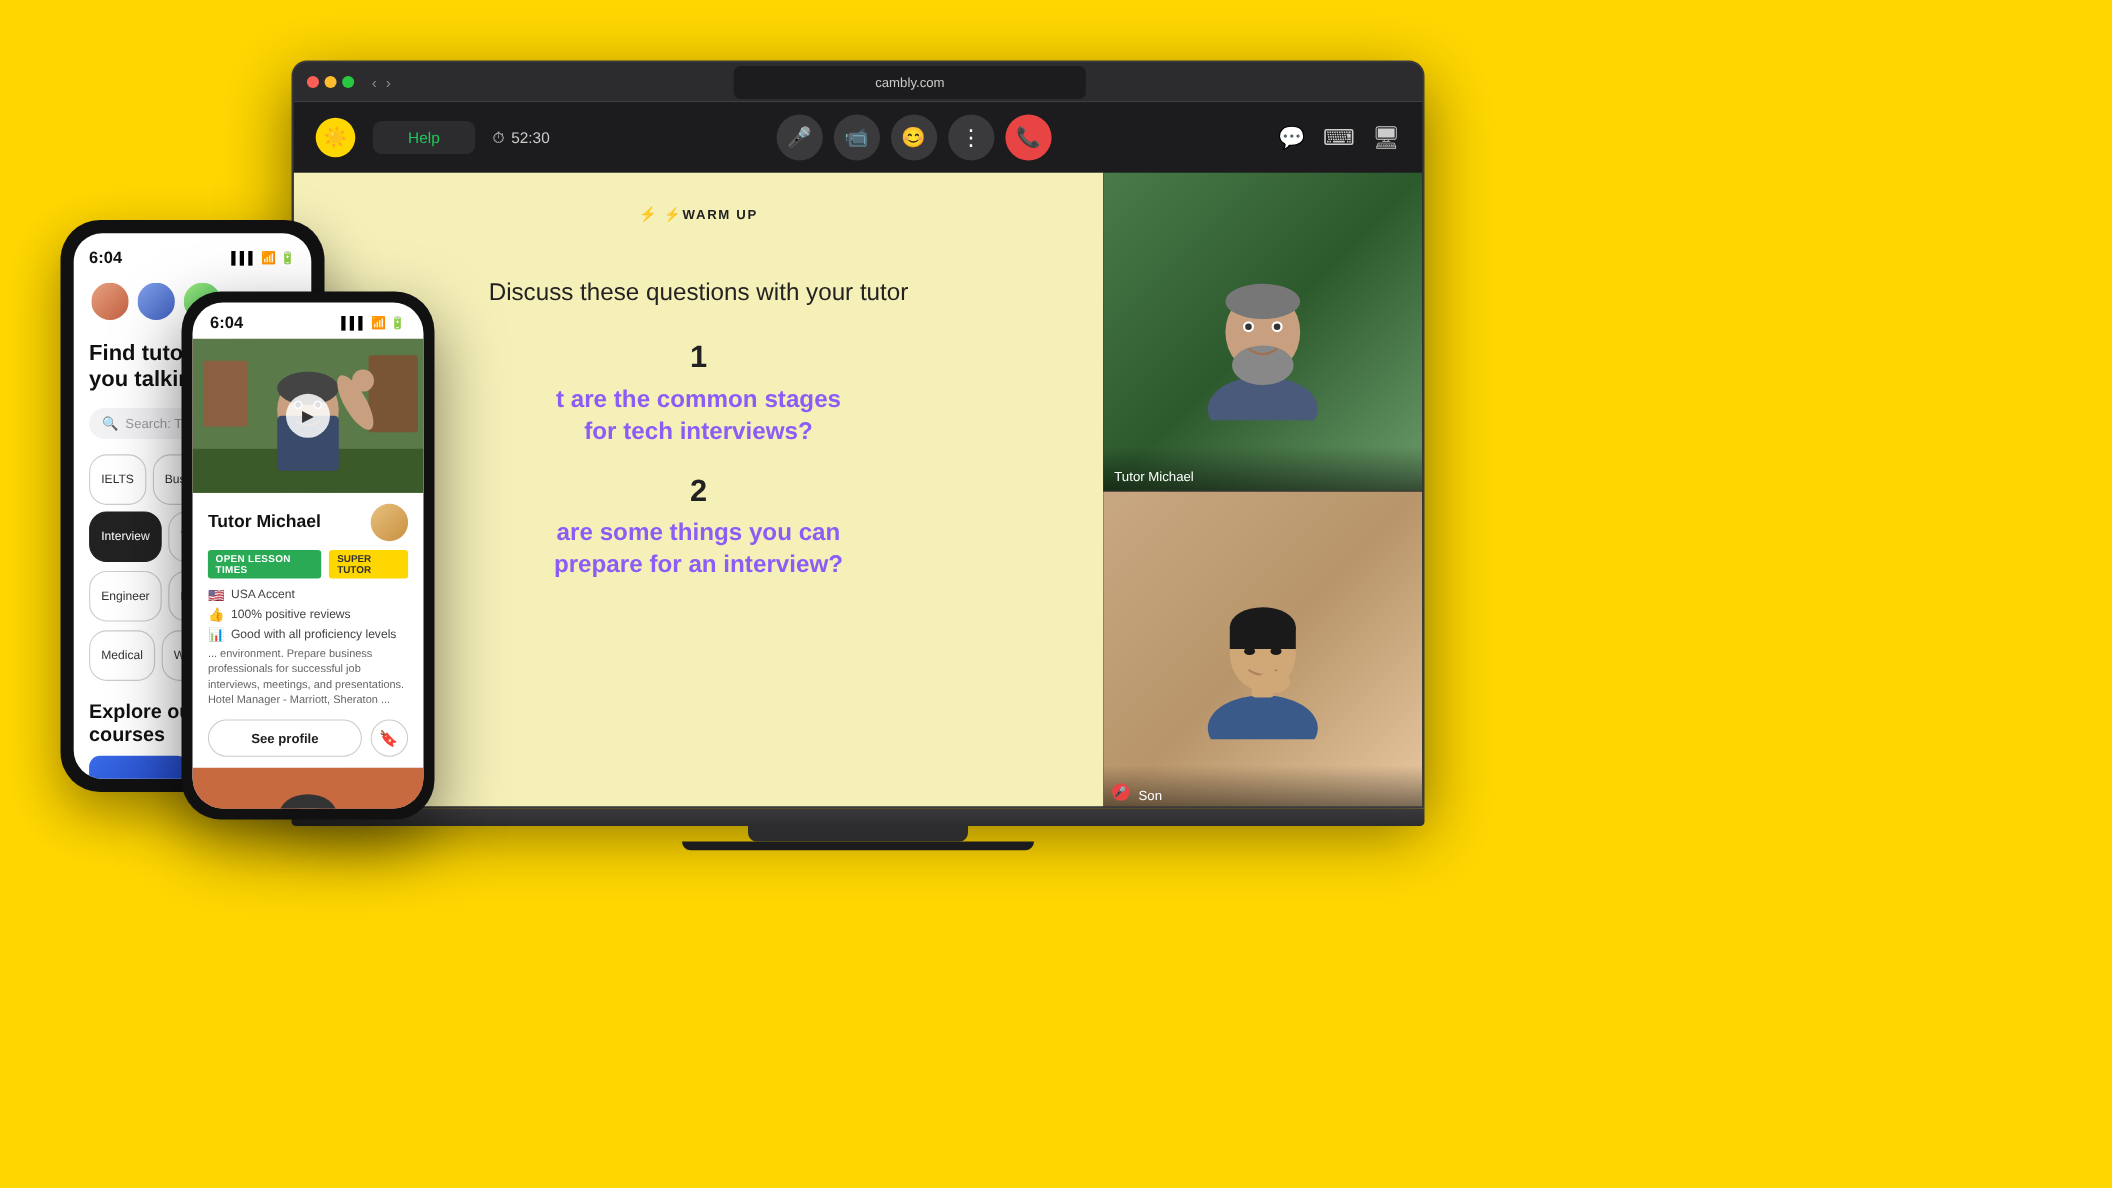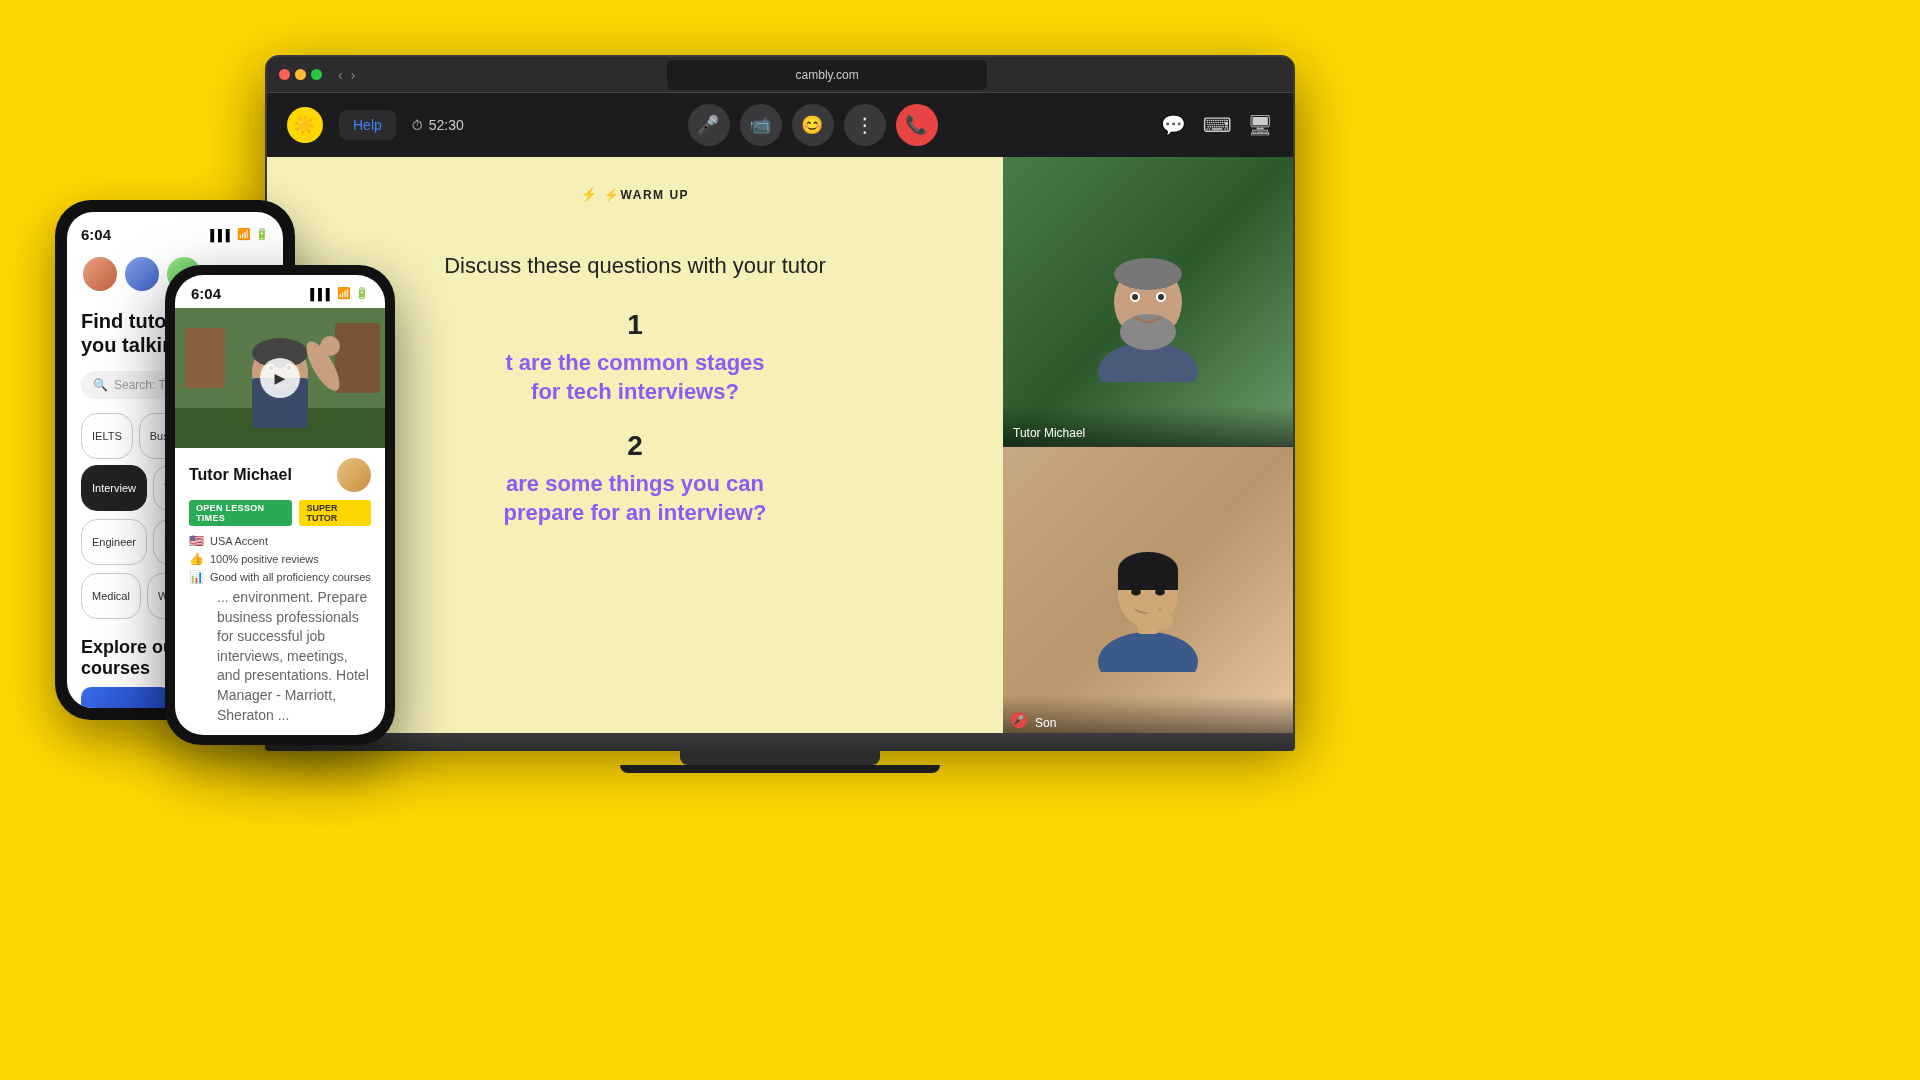--- a/index.html
+++ b/index.html
@@ -90,24 +90,24 @@
       height: 36px;
       background: #FFD700;
       border-radius: 50%;
       display: flex;
       align-items: center;
       justify-content: center;
       font-size: 18px;
     }
     .toolbar-help {
       background: #2c2c2e;
-      color: #3b82f6;
+      color: #22c55e;
       border: none;
       border-radius: 8px;
-      padding: 7px 14px;
+      padding: 7px 32px;
       font-size: 14px;
       cursor: pointer;
     }
     .toolbar-timer {
       color: #ccc;
       font-size: 14px;
       display: flex;
       align-items: center;
       gap: 6px;
     }
@@ -486,25 +486,24 @@
       align-items: center;
       gap: 6px;
       font-size: 11px;
       color: #444;
       margin-bottom: 4px;
     }
     .detail-icon {
       font-size: 12px;
     }
     .tutor-bio {
-      font-size: 14px;
+      font-size: 10px;
       color: #666;
       line-height: 1.4;
       margin-bottom: 10px;
-      margin-left: 28px;
     }
     .profile-actions {
       display: flex;
       gap: 8px;
       align-items: center;
     }
     .see-profile-btn {
       flex: 1;
       height: 34px;
       background: #fff;
@@ -784,21 +783,21 @@
       <div class="tutor-detail-row">
         <span class="detail-icon">🇺🇸</span>
         <span>USA Accent</span>
       </div>
       <div class="tutor-detail-row">
         <span class="detail-icon">👍</span>
         <span>100% positive reviews</span>
       </div>
       <div class="tutor-detail-row">
         <span class="detail-icon">📊</span>
-        <span>Good with all proficiency courses</span>
+        <span>Good with all proficiency levels</span>
       </div>
 
       <div class="tutor-bio">... environment. Prepare business professionals for successful job interviews, meetings, and presentations. Hotel Manager - Marriott, Sheraton ...</div>
 
       <div class="profile-actions">
         <button class="see-profile-btn">See profile</button>
         <button class="bookmark-btn">🔖</button>
       </div>
     </div>
 

